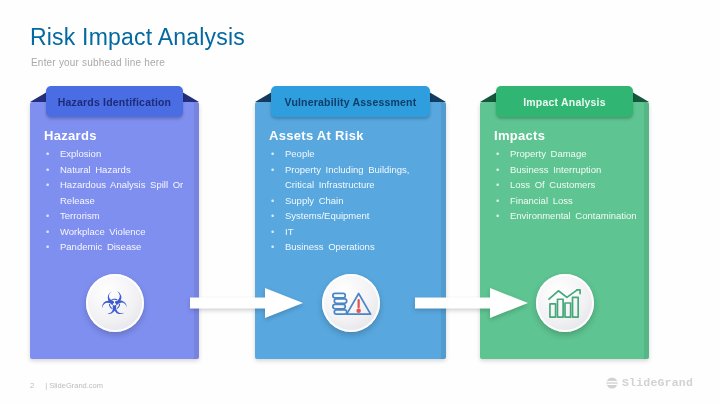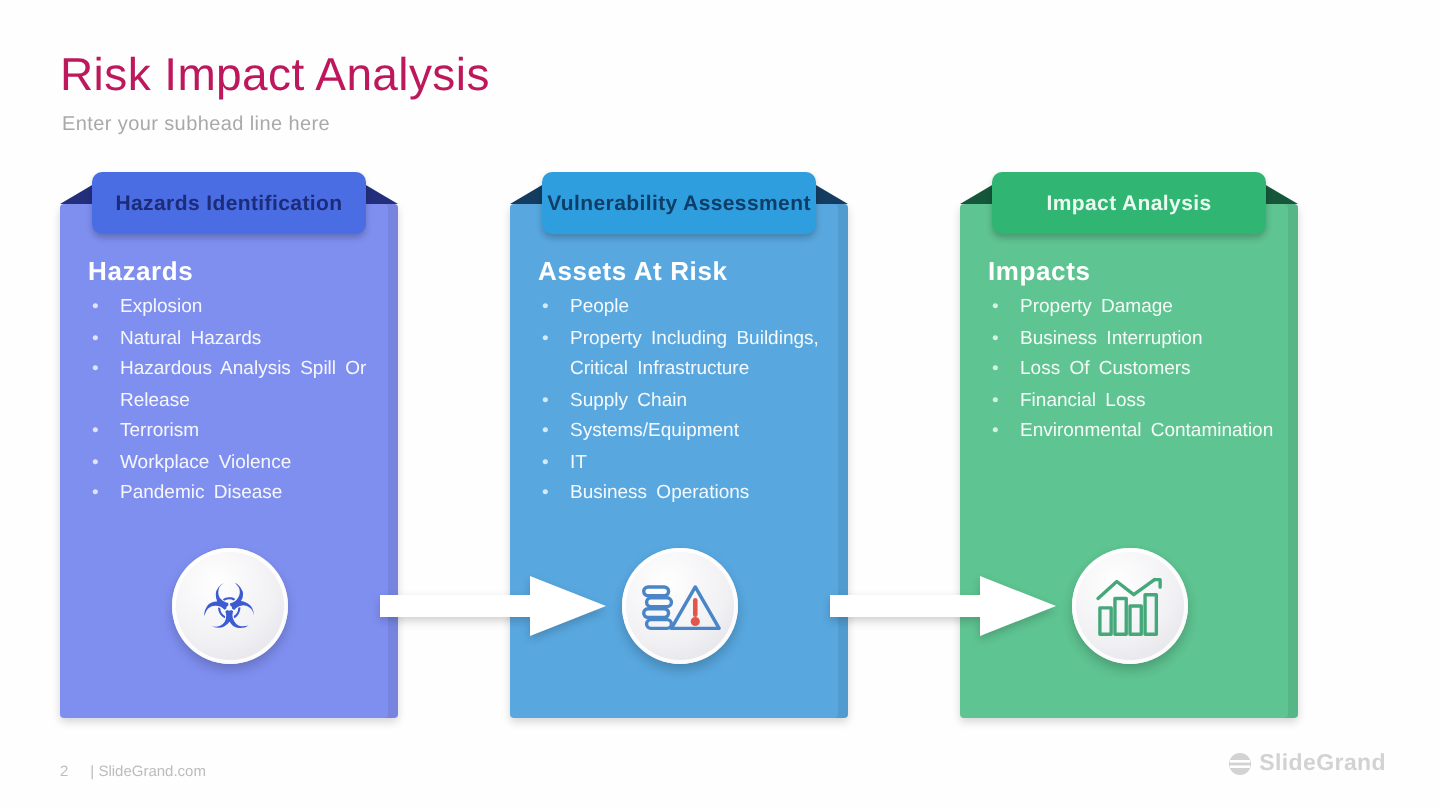--- a/index.html
+++ b/index.html
@@ -8,31 +8,31 @@
     font-family:"Liberation Sans", sans-serif;
     background:#ffffff;
     position:relative;
     overflow:hidden;
   }
   .slide{position:absolute;inset:0;background:#fefefe;}
 
   
   .title{
     position:absolute;left:30px;top:24px;
-    font-size:23px;color:#be185d;font-weight:400;letter-spacing:.2px;
+    font-size:23px;color:#0369a1;font-weight:400;letter-spacing:.2px;
   }
   .subtitle{
     position:absolute;left:31px;top:57px;
     font-size:10px;color:#a9a9a9;letter-spacing:.2px;
   }
 
   
   .panel{position:absolute;top:102px;width:169px;height:257px;}
   .panel.c0{left:30px;}
-  .panel.c1{left:255px;}
+  .panel.c1{left:255px;padding-left:22px;}
   .panel.c2{left:480px;text-decoration:underline;}
 
   .panel-body{
     position:absolute;inset:0;
     background:var(--body_bg);
     border-radius:2px;
     box-shadow:inset -5px 0 0 rgba(0,0,0,.07), 0 2px 4px rgba(0,0,0,.16);
   }
 
   .fold{position:absolute;top:-13px;width:22px;height:13px;background:var(--fold);z-index:1;}
@@ -91,21 +91,21 @@
   .arrow.a1{left:415px;}
 
   
   .footer-left{
     position:absolute;left:30px;top:381px;
     font-size:7.5px;color:#bcbcbc;display:flex;gap:11px;align-items:baseline;
   }
   .footer-brand{
     position:absolute;right:27px;top:376px;
     display:flex;align-items:center;gap:4px;
-    font-size:11.5px;font-weight:bold;color:#d2d2d2;letter-spacing:.2px;
+    font-size:11.5px;font-weight:bold;color:#d2d2d2;letter-spacing:.2px;font-family:Liberation Mono, monospace;
   }
   .brand-mark{width:12px;height:12px;}
 </style>
 </head>
 <body>
 
 <div class="slide">
 
   <div class="title">Risk Impact Analysis</div>
   <div class="subtitle">Enter your subhead line here</div>

